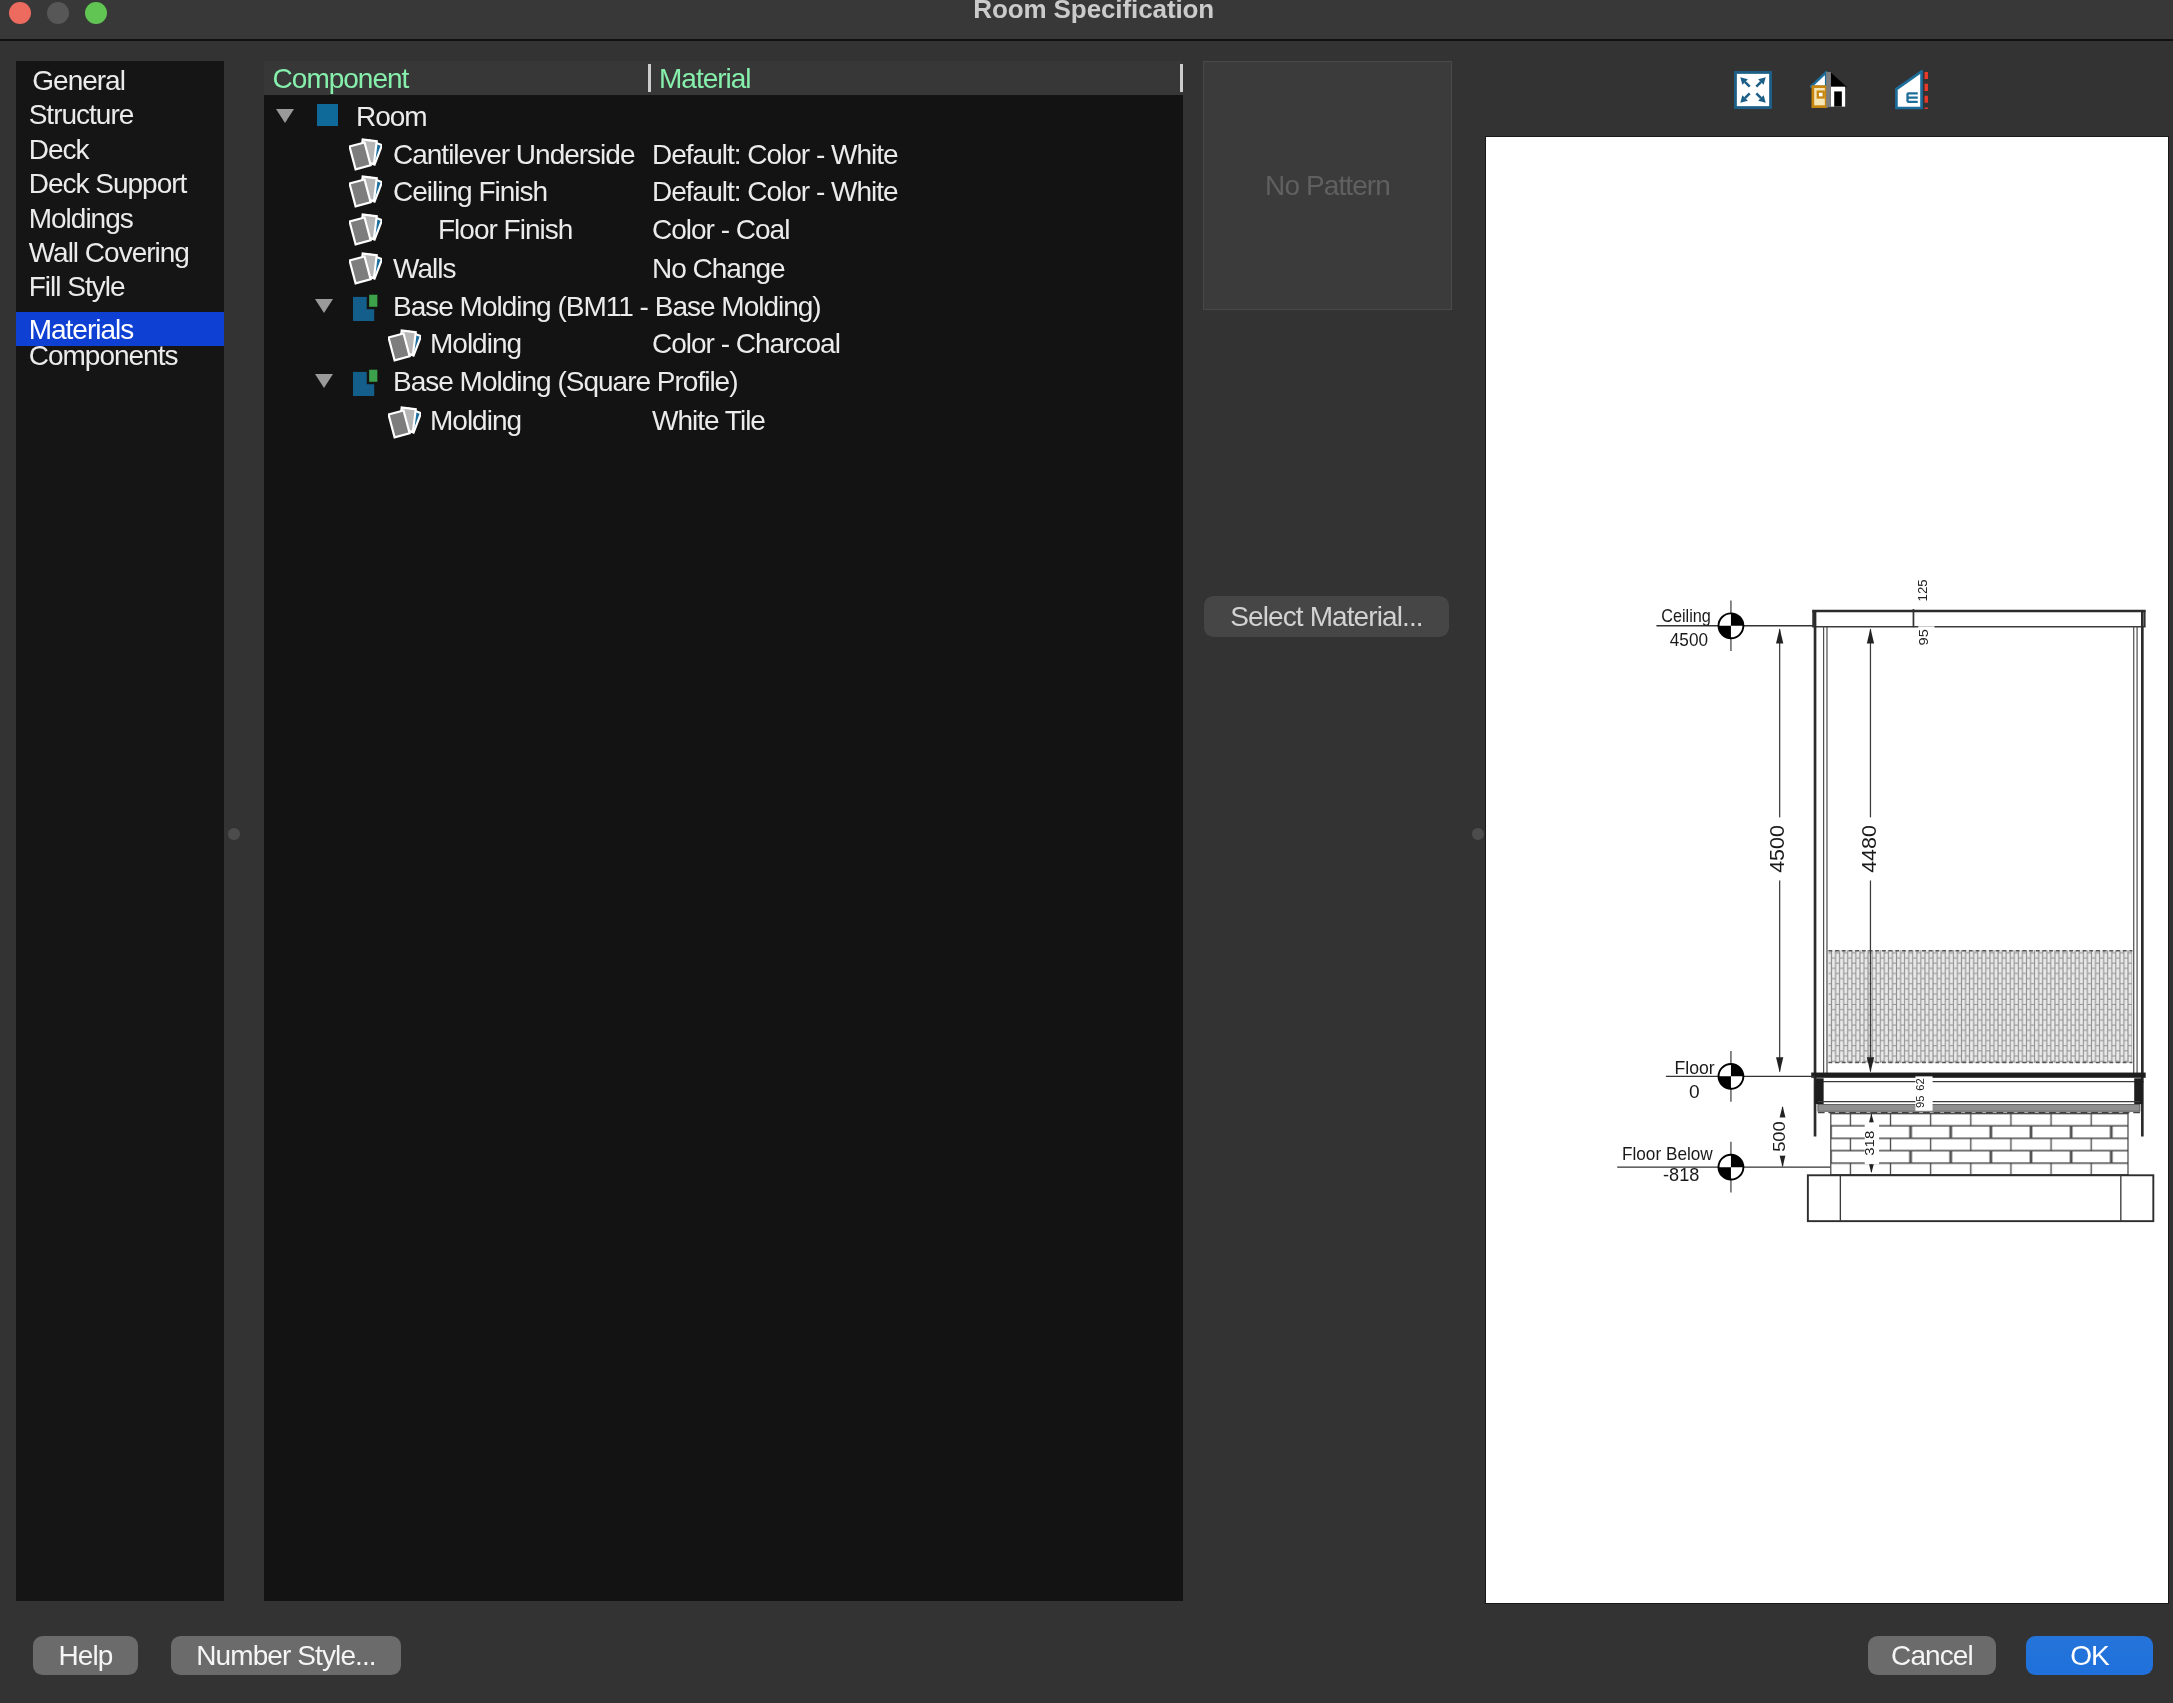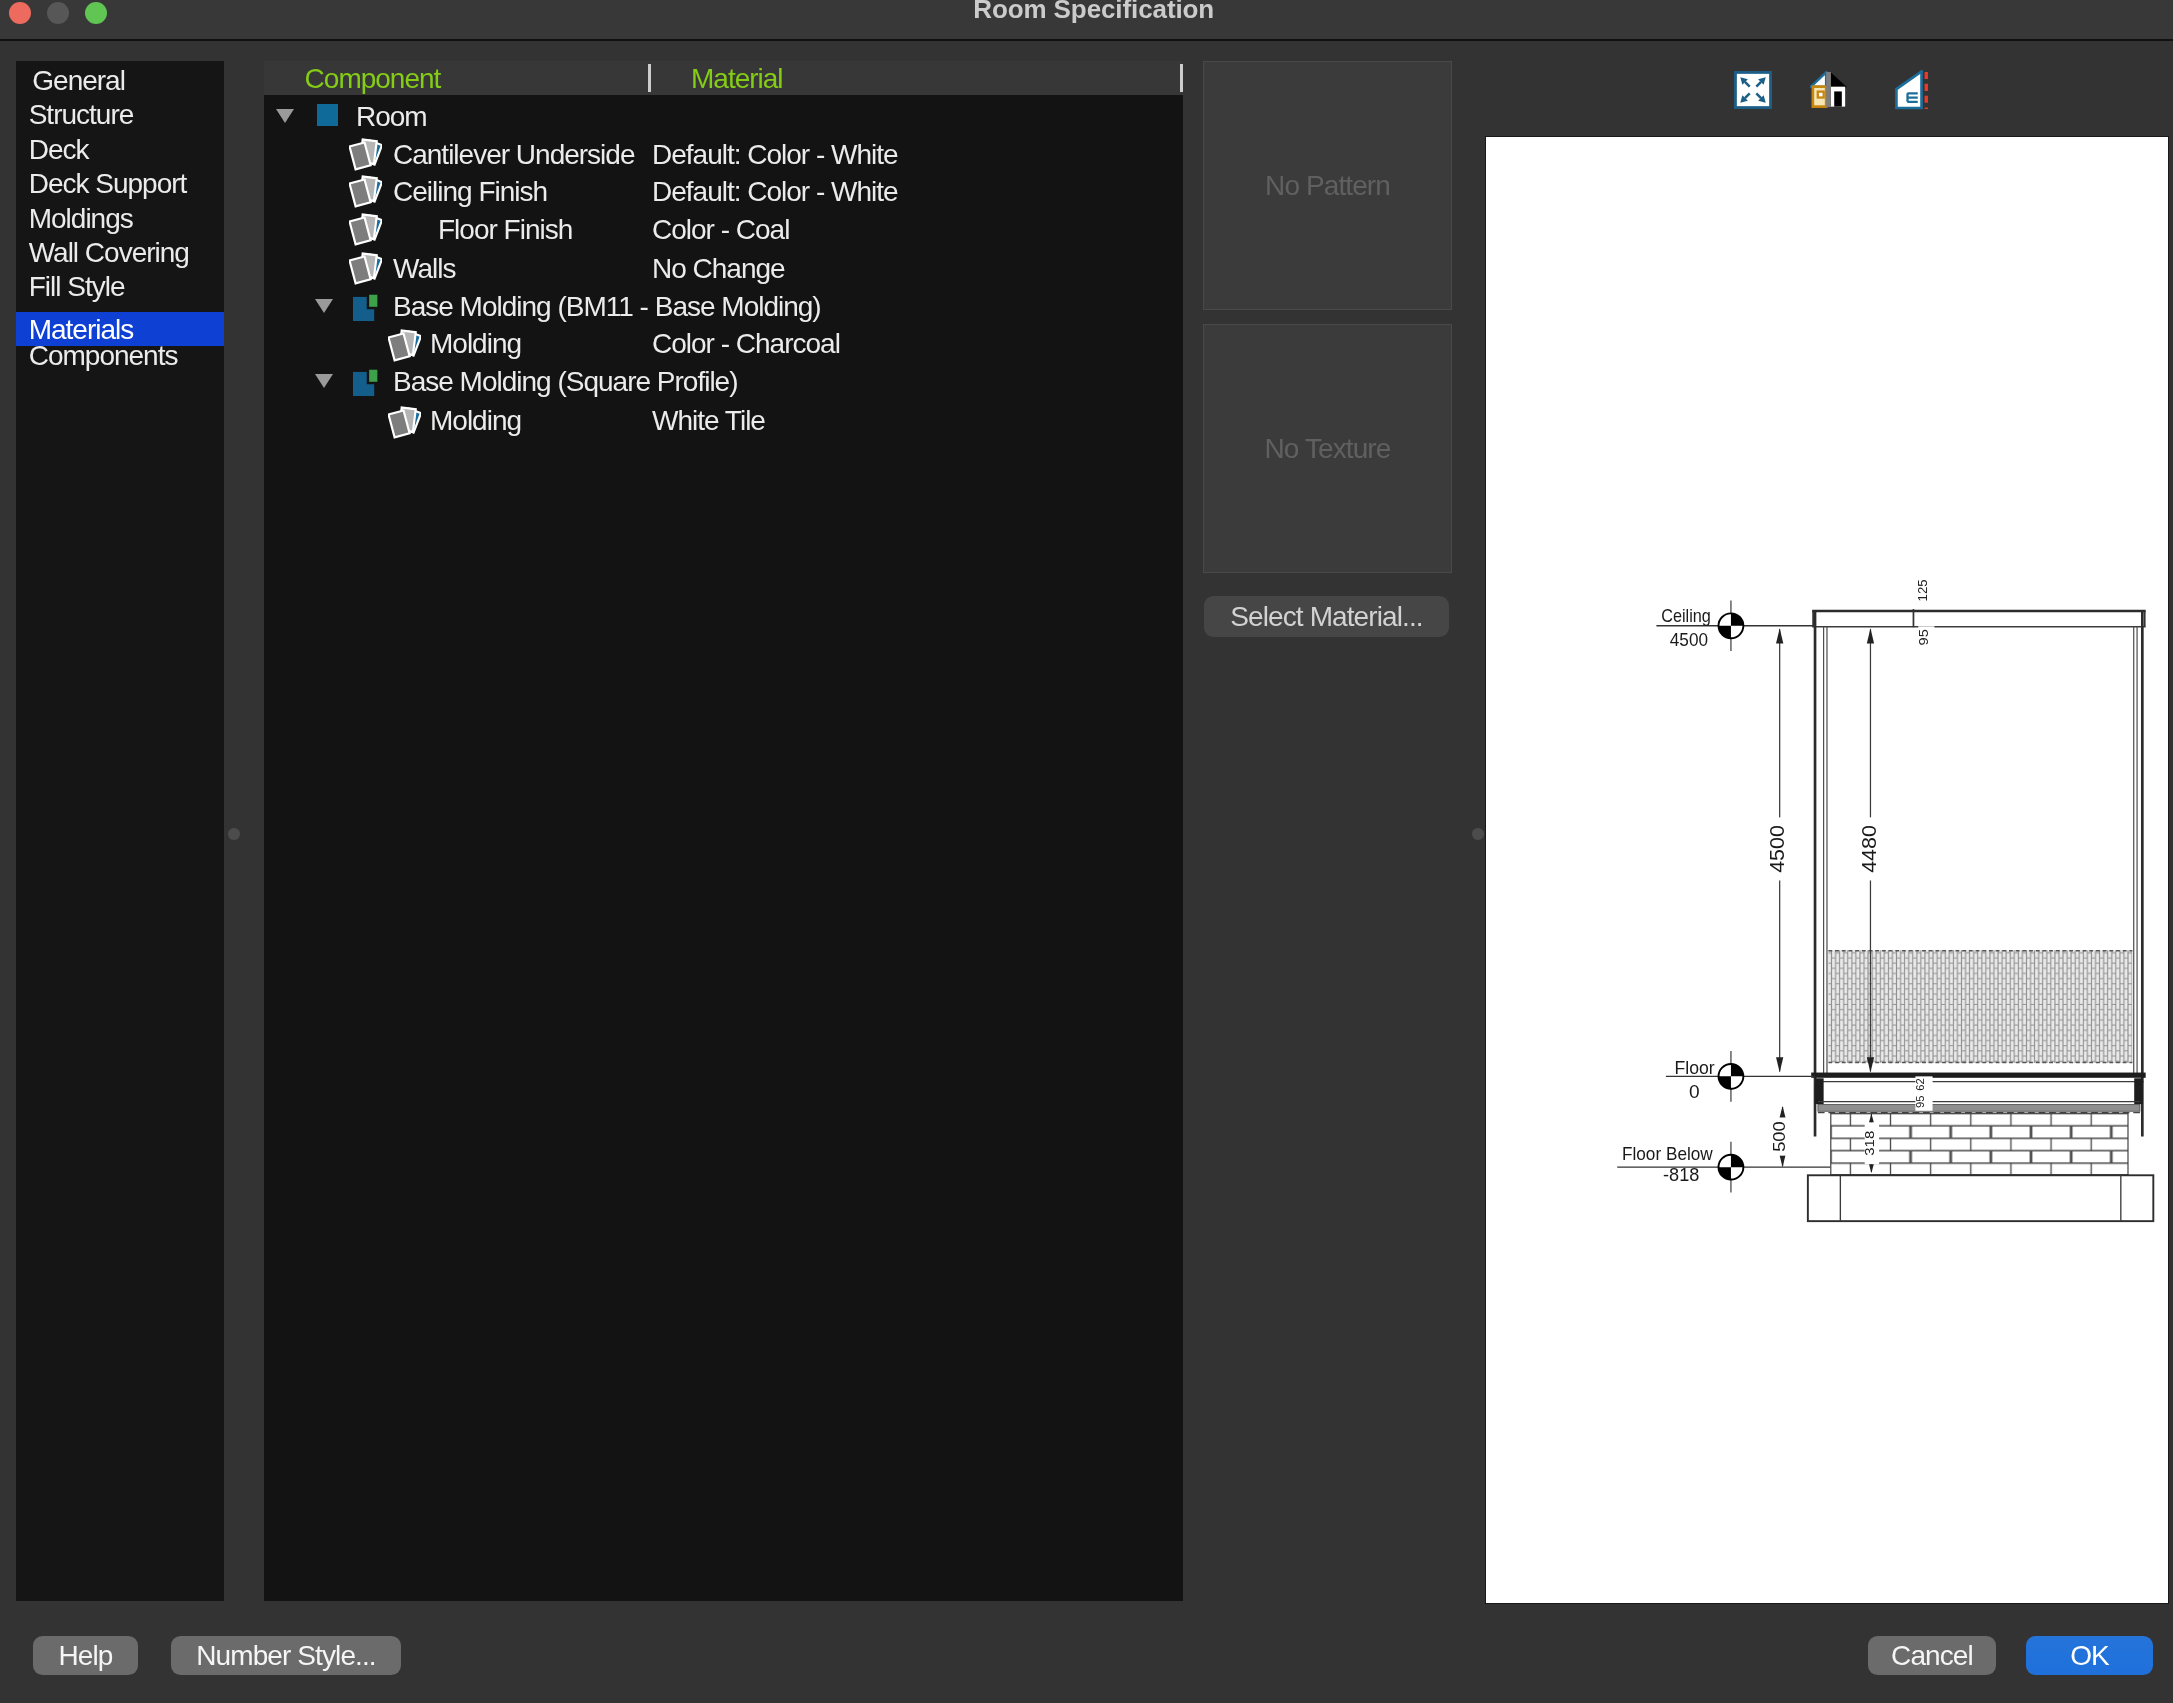--- a/index.html
+++ b/index.html
@@ -12,21 +12,21 @@
   #titleline { left:0; top:39px; width:2174px; height:1.9px; background:#111111; }
   .dot { border-radius:50%; width:22px; height:22px; top:1.9px; }
   #title { left:6.7px; top:-9.6px; width:2174px; height:39px; text-align:center; line-height:39px; font-size:26px; font-weight:bold; letter-spacing:-0.1px; color:#cbcbcb; }
   
   #sidebar { left:16.3px; top:61px; width:208px; height:1540px; background:#151515; }
   .sitem { position:absolute; left:0; width:208px; height:34px; line-height:35px; padding-left:12.4px; font-size:28px; letter-spacing:-1px; color:#ebebeb; white-space:nowrap; }
   .sitem.sel { background:#0e40d4; color:#ffffff; }
   
   #tree { left:264px; top:61px; width:919px; height:1540px; background:#131313; }
   #treehead { left:264px; top:61px; width:919px; height:34px; background:#373737; }
-  .hlabel { position:absolute; top:0; height:34px; line-height:35px; font-size:28px; letter-spacing:-1px; color:#84cc16;margin-left:32px; }
+  .hlabel { position:absolute; top:0; height:34px; line-height:35px; font-size:28px; letter-spacing:-1px; color:#86efac; }
   .hsep { position:absolute; top:2.9px; width:2.9px; height:28px; background:#cccccc; }
   .trow { position:absolute; left:264px; width:919px; height:38px; }
   .trow .txt { position:absolute; top:0; height:38px; line-height:39px; font-size:28px; letter-spacing:-1px; color:#ebebeb; white-space:nowrap; }
   .tri { position:absolute; width:0; height:0; border-left:9px solid transparent; border-right:9px solid transparent; border-top:14.3px solid #9a9a9a; }
   .icon { position:absolute; }
   
   .rbox { width:249px; background:#3b3b3b; border:1.9px solid #494949; color:#606060; font-size:28px; letter-spacing:-0.9px; display:flex; align-items:center; justify-content:center; }
   #selbtn { left:1204px; top:596px; width:245px; height:41px; background:#464646; border-radius:9.6px; color:#d2d2d2; font-size:28px; letter-spacing:-0.9px; text-align:center; line-height:42px; }
   .splitdot { width:11.5px; height:11.5px; border-radius:50%; background:#4c4c4c; top:828px; }
   
@@ -135,21 +135,20 @@
     <svg class="icon" style="left:124px;top:4.8px;" width="33" height="33" viewBox="0 0 35 35">
         <rect x="18" y="4.5" width="13.5" height="22" transform="rotate(21 24.75 15.5)" fill="#1b6d9c" stroke="#ffffff" stroke-width="2.3"></rect>
         <rect x="13" y="2.5" width="15" height="24" transform="rotate(7 20.5 14.5)" fill="#b5b5b5" stroke="#ffffff" stroke-width="2.3"></rect>
         <rect x="3.5" y="6.5" width="16.5" height="25" transform="rotate(-15 11.75 19)" fill="#7d7d7d" stroke="#ffffff" stroke-width="2.3"></rect>
       </svg>
     <div class="txt" style="left:166px;">Molding</div>
     <div class="txt" style="left:388px;">White Tile</div>
   </div>
 
   <div class="abs rbox" style="left:1203px; top:61px;  height:249px;">No Pattern</div>
-  <div class="abs rbox" style="left:1203px; top:324px; height:249px;">No Texture</div>
   <div class="abs" id="selbtn">Select Material...</div>
   <div class="abs splitdot" style="left:228px;"></div>
   <div class="abs splitdot" style="left:1472px;"></div>
 
   <svg class="abs" style="left:1734px;top:71px;" width="38" height="38" viewBox="0 0 40 40">
     <rect x="1.5" y="1.5" width="37" height="37" fill="#ffffff" stroke="#1c5e86" stroke-width="3"></rect>
     <g stroke="#1c5e86" stroke-width="2.6" fill="none">
       <path d="M16.5 16.5L11.5 11.5"></path>
         <path d="M23.5 16.5L28.5 11.5"></path>
       <path d="M16.5 23.5L11.5 28.5"></path>

